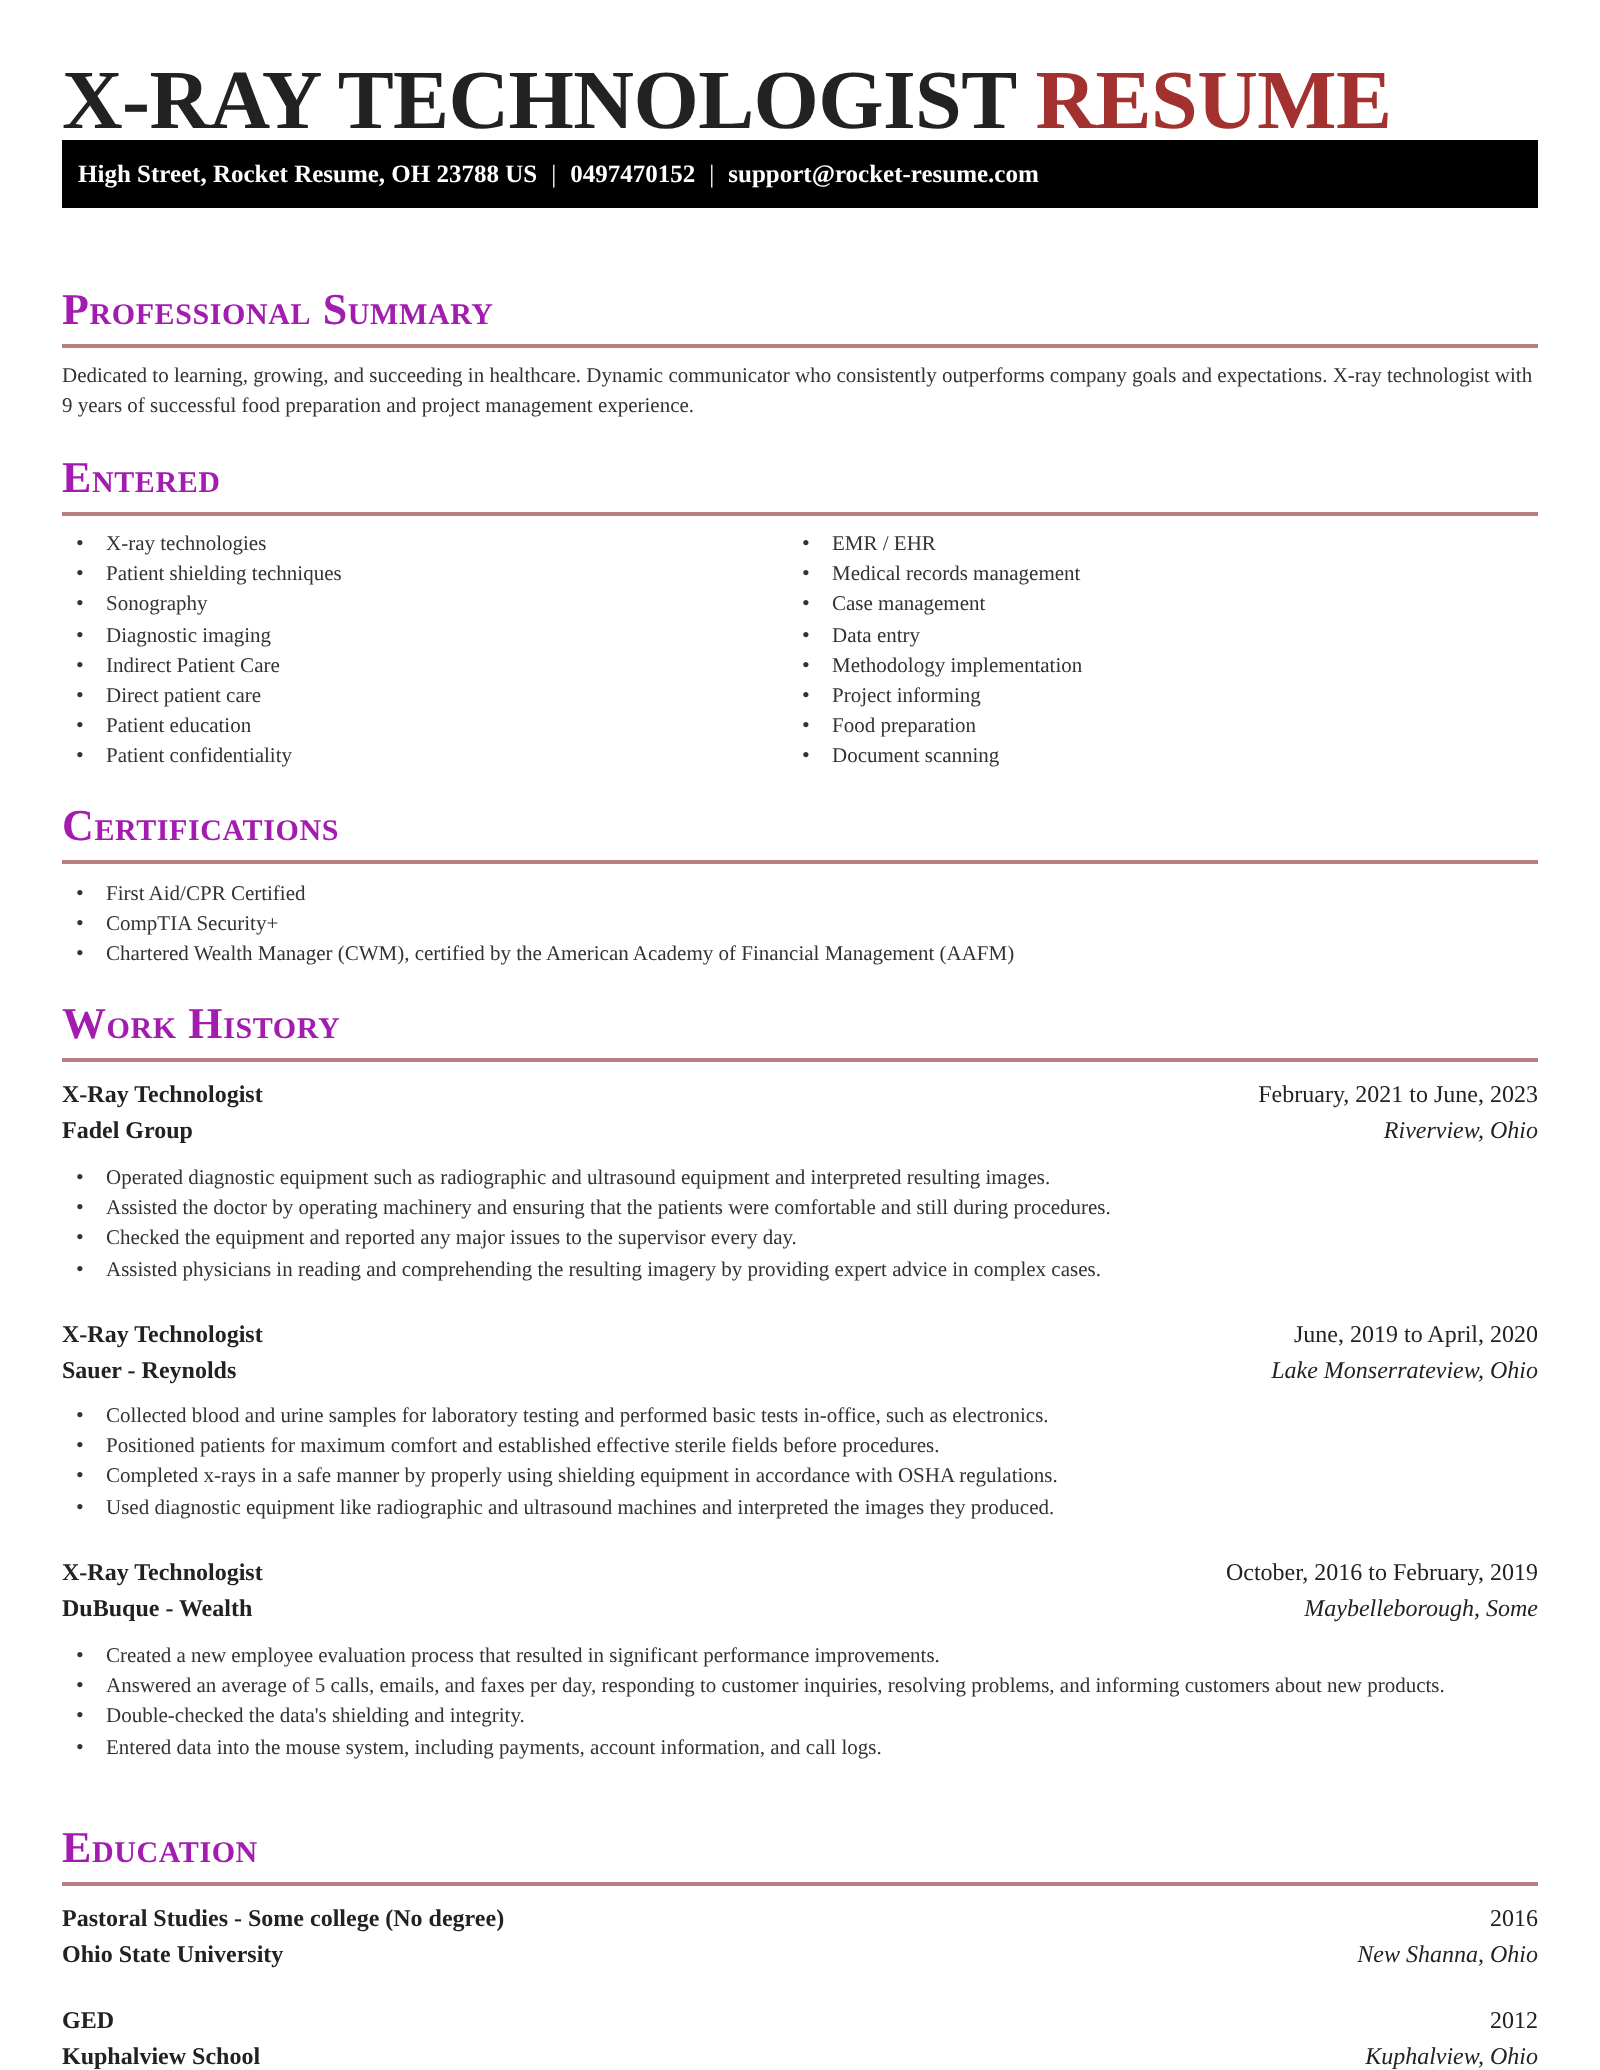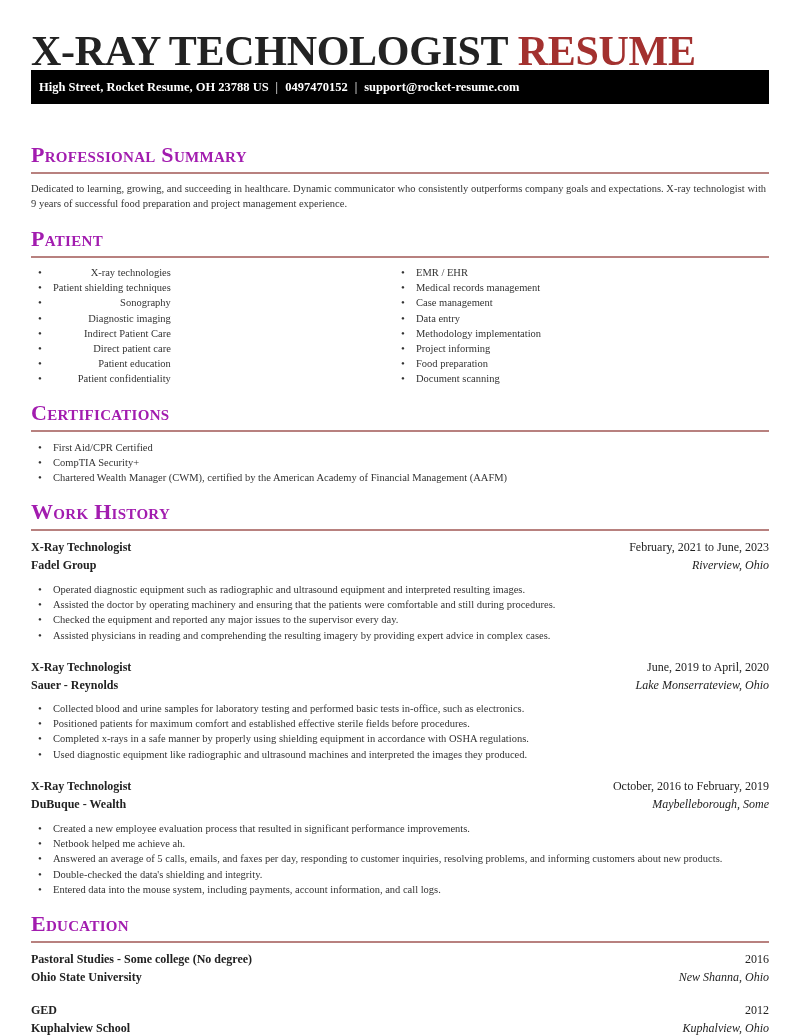--- a/index.html
+++ b/index.html
@@ -28,23 +28,23 @@
   <h1 class="title"><span>X-RAY TECHNOLOGIST</span> <span class="accent">RESUME</span></h1>
 
   <div class="contact-bar">
     <span>High Street, Rocket Resume, OH 23788 US</span><span class="sep">|</span><span>0497470152</span><span class="sep">|</span><span>support@rocket-resume.com</span>
   </div>
 
   <h2 class="section-title" style="top:142px">Professional Summary</h2>
   <div class="rule" style="top:172px"></div>
   <p class="summary">Dedicated to learning, growing, and succeeding in healthcare. Dynamic communicator who consistently outperforms company goals and expectations. X-ray technologist with 9 years of successful food preparation and project management experience.</p>
 
-  <h2 class="section-title" style="top:226px">Patient</h2>
+  <h2 class="section-title" style="top:226px">Entered</h2>
   <div class="rule" style="top:256px"></div>
-  <ul class="bullets" style="top:265px; left:0;text-align:right;">
+  <ul class="bullets" style="top:265px; left:0;">
     <li>X-ray technologies</li>
     <li>Patient shielding techniques</li>
     <li>Sonography</li>
     <li>Diagnostic imaging</li>
     <li>Indirect Patient Care</li>
     <li>Direct patient care</li>
     <li>Patient education</li>
     <li>Patient confidentiality</li>
   </ul>
   <ul class="bullets" style="top:265px; left:363px;">
@@ -95,21 +95,20 @@
     </ul>
   </div>
 
   <div>
     <div class="job-title" style="top:779px">X-Ray Technologist</div>
     <div class="job-dates" style="top:779px">October, 2016 to February, 2019</div>
     <div class="job-company" style="top:797px">DuBuque - Wealth</div>
     <div class="job-loc" style="top:797px">Maybelleborough, Some</div>
     <ul class="bullets" style="top:821px; left:0;">
       <li>Created a new employee evaluation process that resulted in significant performance improvements.</li>
-      <li>Netbook helped me achieve ah.</li>
       <li>Answered an average of 5 calls, emails, and faxes per day, responding to customer inquiries, resolving problems, and informing customers about new products.</li>
       <li>Double-checked the data's shielding and integrity.</li>
       <li>Entered data into the mouse system, including payments, account information, and call logs.</li>
     </ul>
   </div>
 
   <h2 class="section-title" style="top:911px">Education</h2>
   <div class="rule" style="top:941px"></div>
 
   <div>

